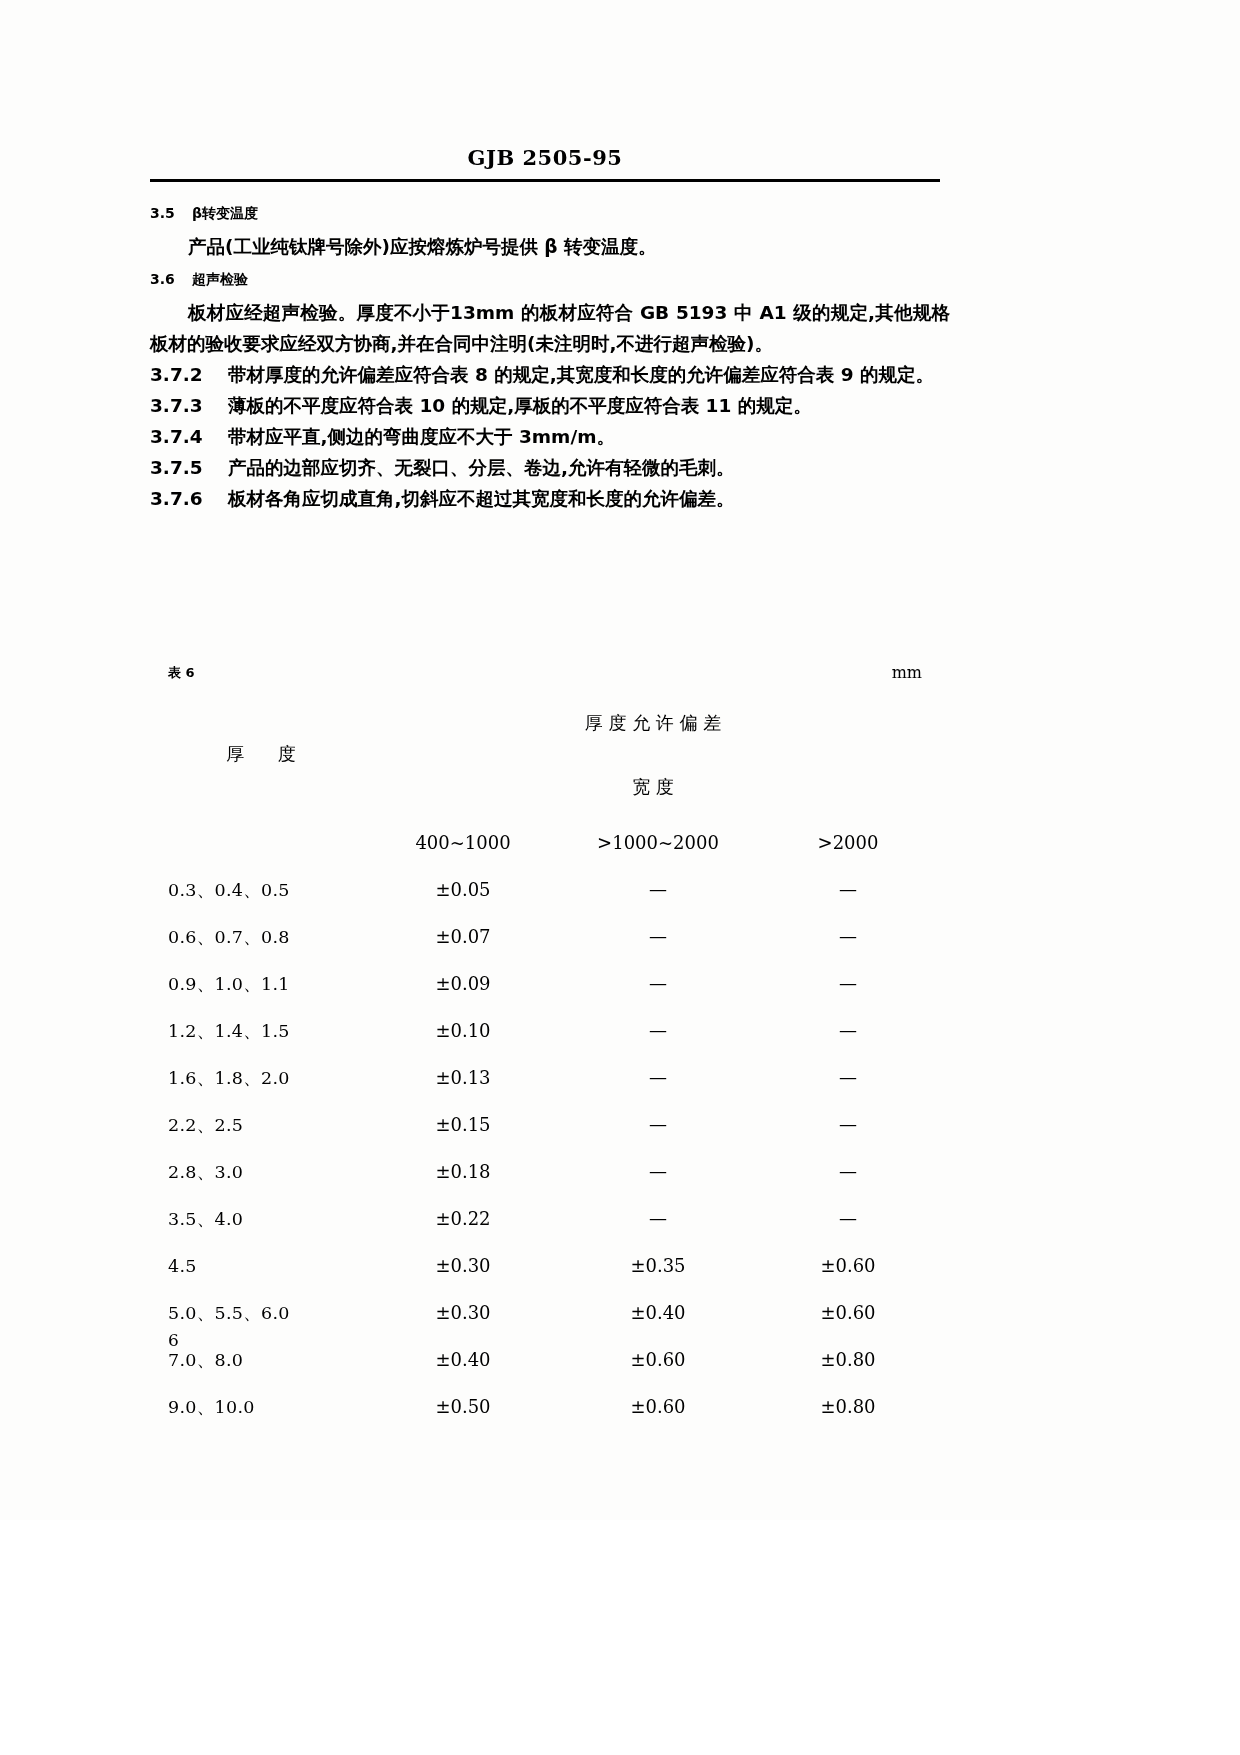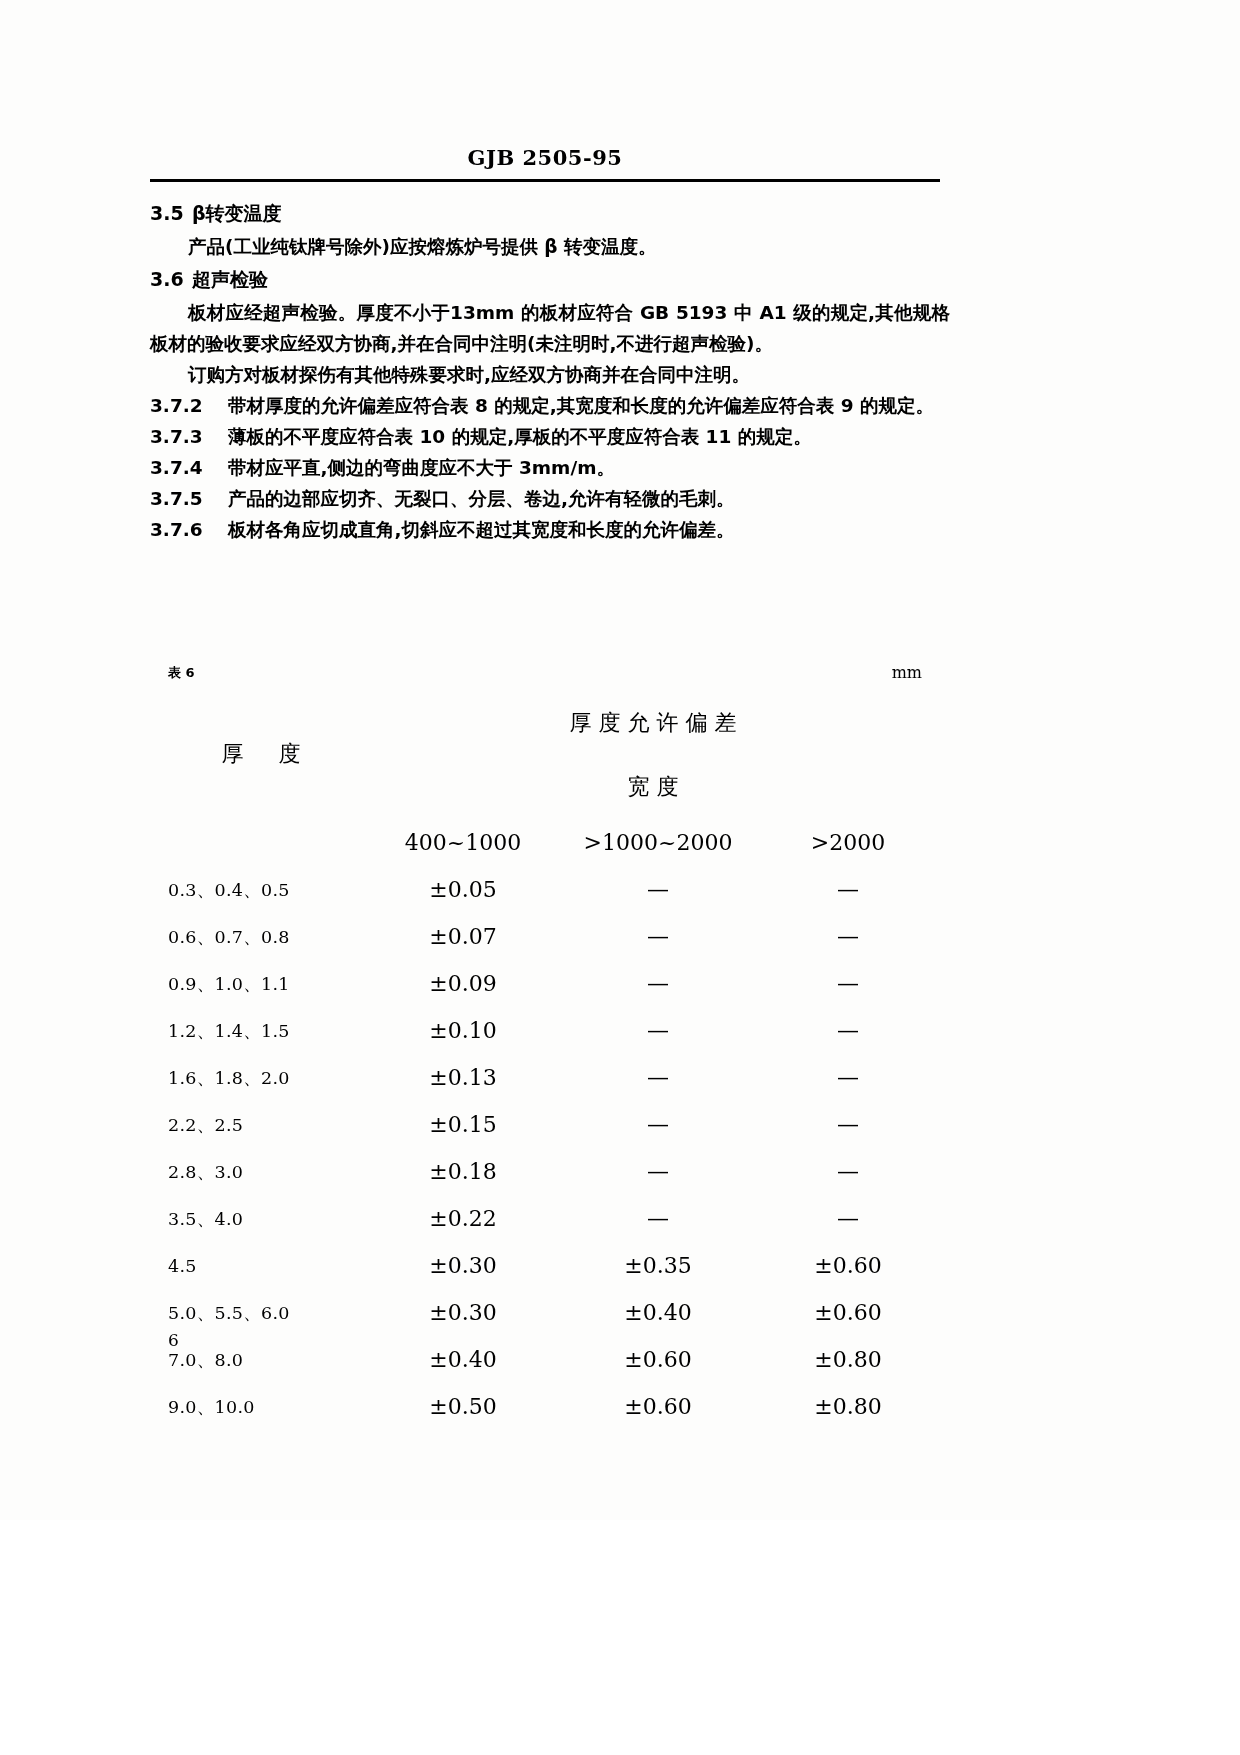--- a/index.html
+++ b/index.html
@@ -45,21 +45,21 @@
     border-top: 3px solid #000;
   }
   
   .content {
     position: absolute;
     left: 150px;
     top: 196px;
     width: 800px;
   }
   .sec-head {
-    font-size: 19px;
+    font-size: 14px;
     font-weight: bold;
     line-height: 34px;
     margin: 0 0 1px 0;
     white-space: nowrap;
   }
   .sec-head .num {
     display: inline-block;
     min-width: 42px;
   }
   .para {
@@ -118,21 +118,21 @@
     border: 0;
     padding: 0;
     font-weight: normal;
   }
   .top-rule td { border-top: 2.5px solid #000; }
   .hrow td {
     border-bottom: 1.2px solid #000;
   }
   .cellpad {
     height: 47px;
-    font-size: 22px;
+    font-size: 18px;
     text-align: center;
     vertical-align: middle;
   }
   .c-thick-left { border-left: 1.8px solid #000; }
   .c-thin-left { border-left: 1.2px solid #000; }
   td.thk {
     text-align: left;
     padding-left: 10px;
     font-size: 17.5px;
     letter-spacing: 0.3px;
@@ -170,21 +170,20 @@
 
     <div class="sec-head">
       <span class="num">3.5</span><span>β转变温度</span>
     </div>
     <p class="para indent">产品(工业纯钛牌号除外)应按熔炼炉号提供 β 转变温度。</p>
 
     <div class="sec-head">
       <span class="num">3.6</span><span>超声检验</span>
     </div>
     <p class="para indent">板材应经超声检验。厚度不小于13mm 的板材应符合 GB 5193 中 A1 级的规定,其他规格板材的验收要求应经双方协商,并在合同中注明(未注明时,不进行超声检验)。</p>
-    <p class="para indent">订购方对板材探伤有其他特殊要求时,应经双方协商并在合同中注明。</p>
 
 
     <p class="clause"><span class="cnum">3.7.2</span><span>带材厚度的允许偏差应符合表 8 的规定,其宽度和长度的允许偏差应符合表 9 的规定。</span></p>
     <p class="clause"><span class="cnum">3.7.3</span><span>薄板的不平度应符合表 10 的规定,厚板的不平度应符合表 11 的规定。</span></p>
     <p class="clause"><span class="cnum">3.7.4</span><span>带材应平直,侧边的弯曲度应不大于 3mm/m。</span></p>
     <p class="clause"><span class="cnum">3.7.5</span><span>产品的边部应切齐、无裂口、分层、卷边,允许有轻微的毛刺。</span></p>
     <p class="clause"><span class="cnum">3.7.6</span><span>板材各角应切成直角,切斜应不超过其宽度和长度的允许偏差。</span></p>
 
   </div>
 

